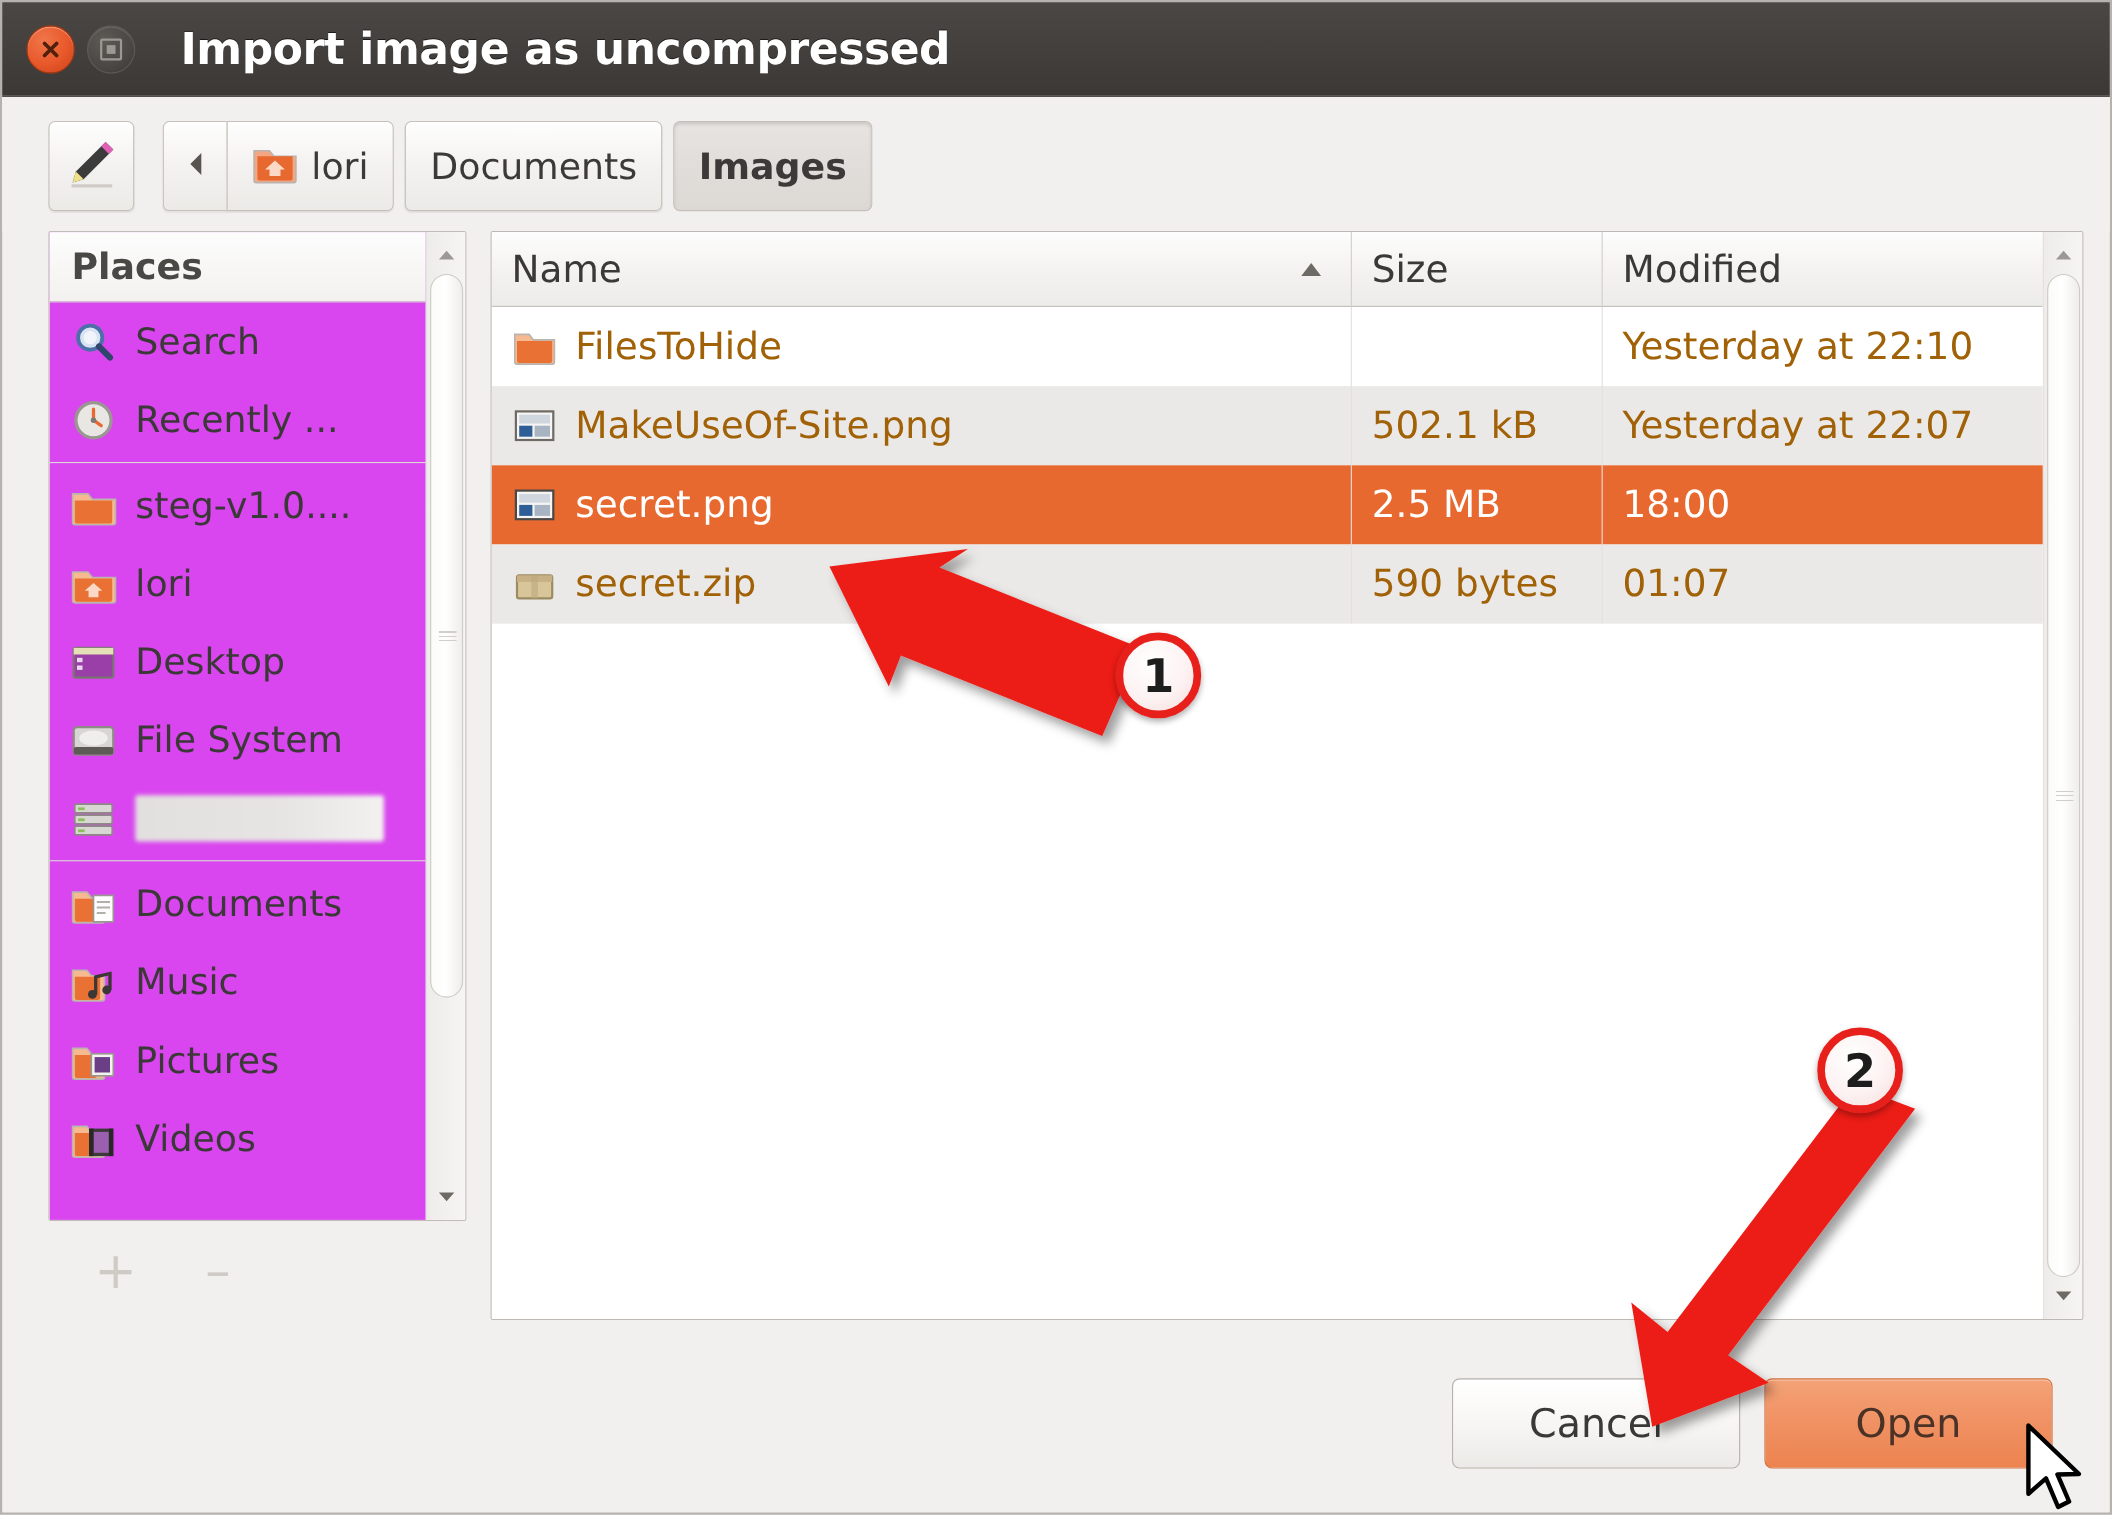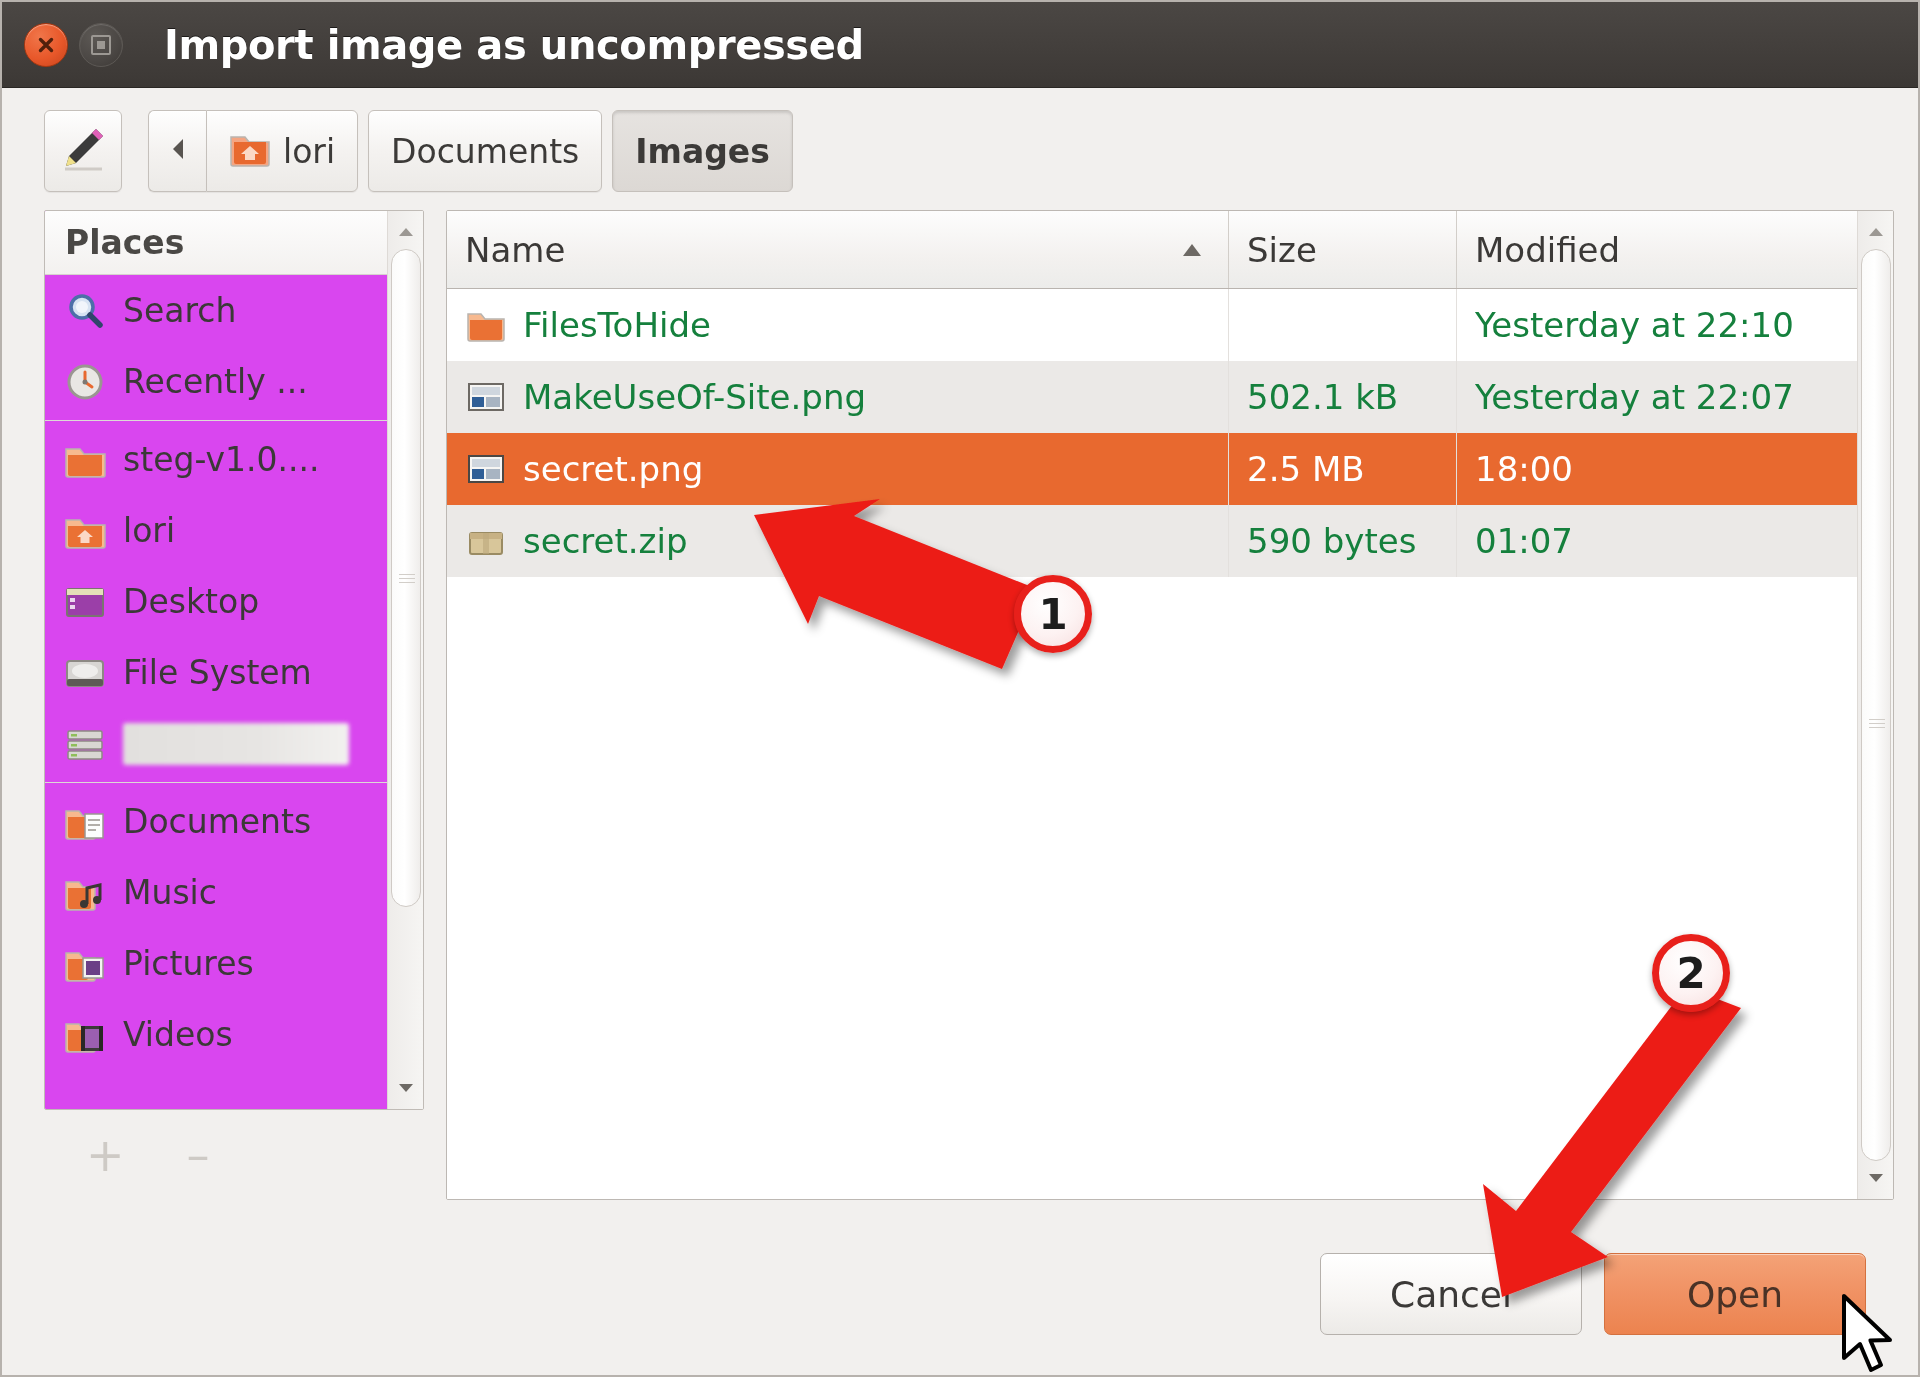--- a/index.html
+++ b/index.html
@@ -183,40 +183,40 @@
     border: 1px solid #bdb8b3;
     background: #fff;
     border-radius: 2px;
     overflow: hidden;
   }
   .filetable { flex: 1; display: flex; flex-direction: column; }
   .fhead {
     display: flex;
     background: linear-gradient(to bottom, #fdfdfd 0%, #f3f1ef 60%, #ececea 100%);
     border-bottom: 1px solid #b9b4af;
-    height: 78px;
+    height: 68px;
     flex: none;
   }
   .fhead .cell {
     font-size: 34px; color: #3b3937; font-weight: normal;
     display: flex; align-items: center;
     padding: 0 18px;
     border-right: 1px solid #d2cec9;
   }
   .fhead .cell:last-child { border-right: none; }
   .col-name { flex: 1; justify-content: space-between; }
   .col-size { width: 228px; }
   .col-mod  { width: 400px; }
   .sort-arrow { margin-right: 6px; }
   .sort-arrow svg { width: 24px; height: 18px; display:block; }
 
   .frows { flex: 1; background: #fff; position: relative; }
   .frow {
     display: flex; height: 72px; align-items: stretch;
-    font-size: 34px; color: #15803d;
+    font-size: 34px; color: #a16207;
     cursor: default;
   }
   .frow .c {
     display: flex; align-items: center;
     padding: 0 18px;
     border-right: 1px solid #e3e0dd;
   }
   .frow .c:last-child { border-right: none; }
   .frow .c.name { flex: 1; gap: 16px; }
   .frow .c.size { width: 228px; }

